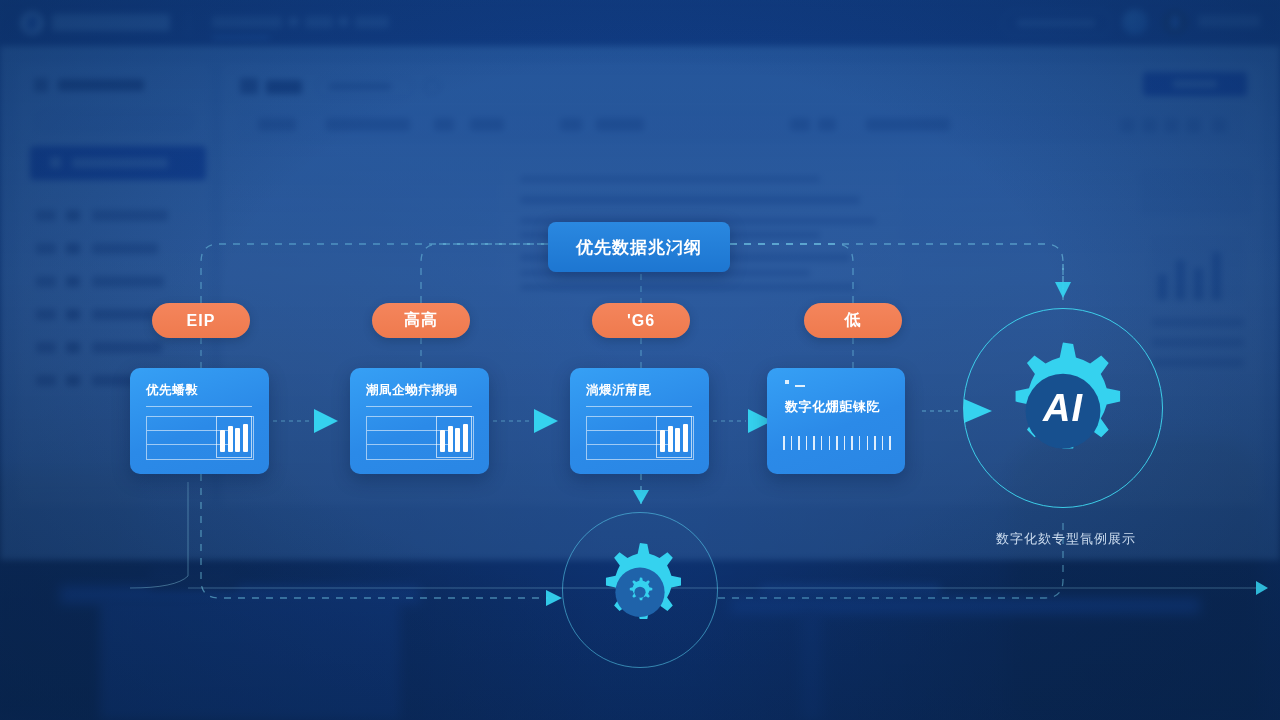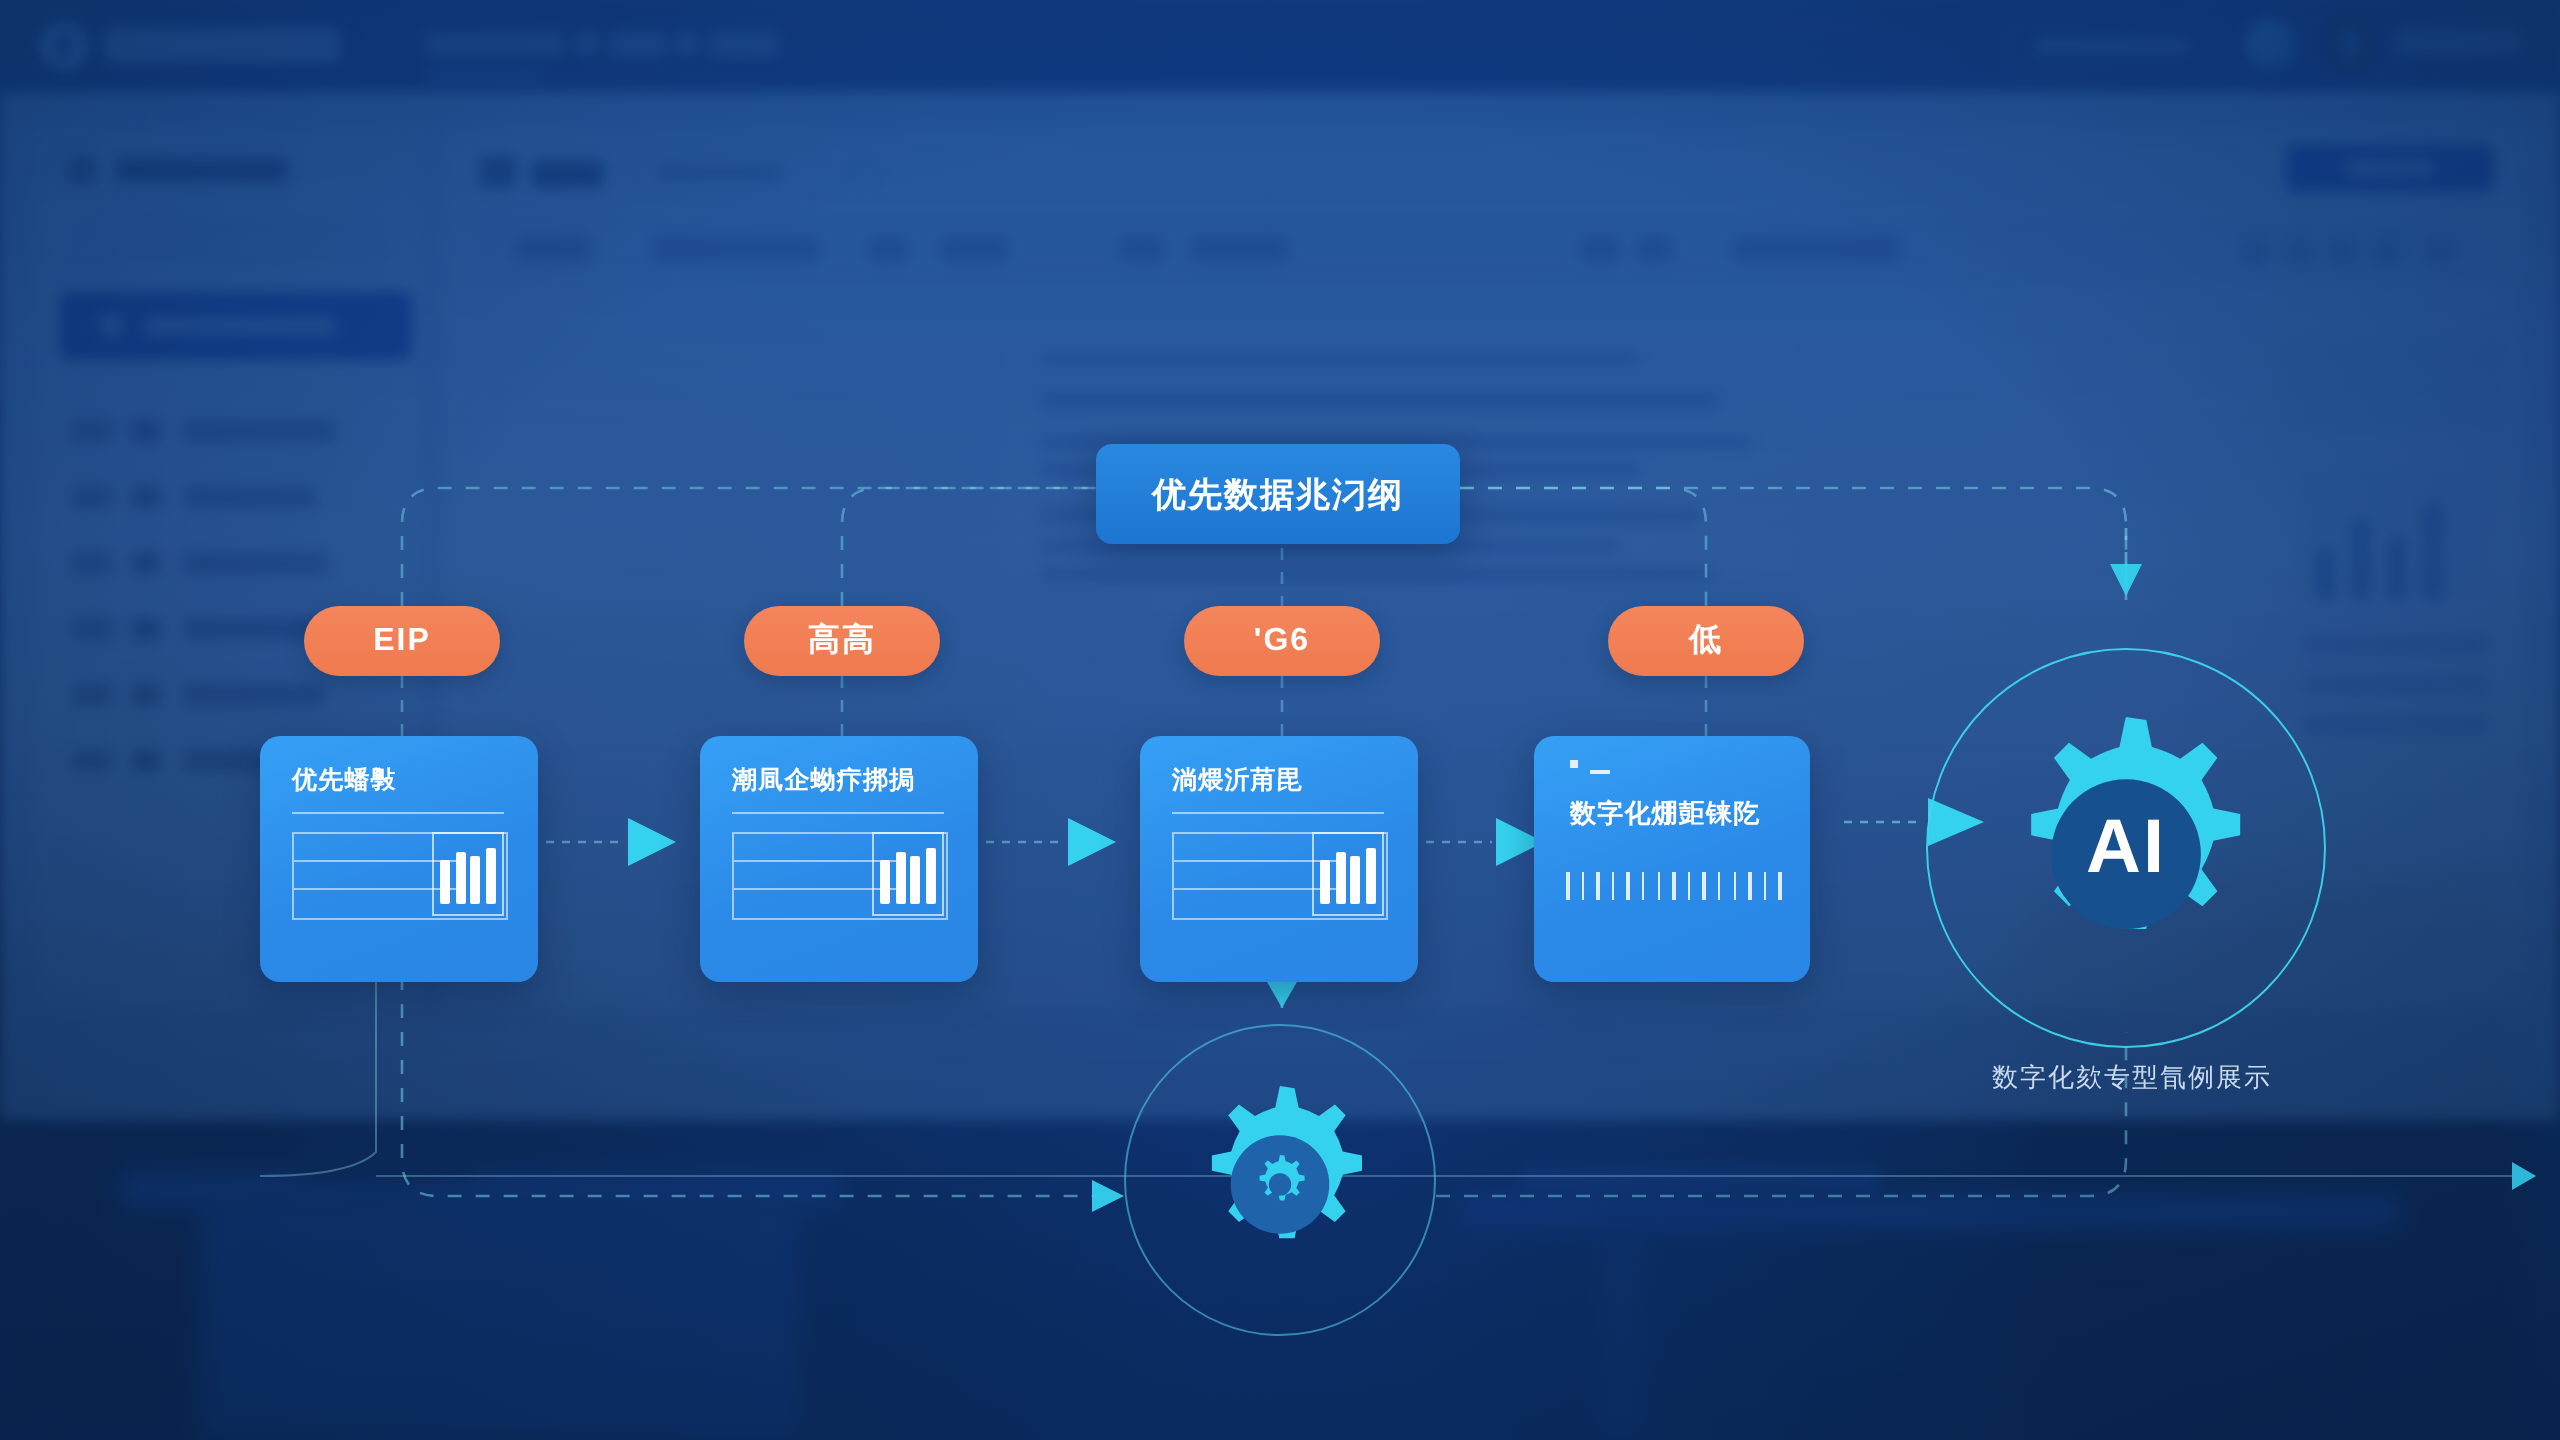--- a/index.html
+++ b/index.html
@@ -124,21 +124,21 @@
   .pill{
     position:absolute;top:303px;height:35px;
     background:linear-gradient(180deg,#f4855c 0%,#ef7a4e 100%);
     border-radius:18px;display:flex;align-items:center;justify-content:center;
     box-shadow:0 3px 10px rgba(10,35,70,.28);
   }
   .pill-t{font-size:16px;font-weight:bold;color:#fff;letter-spacing:1px;white-space:nowrap;}
 
   
   .card{
-    position:absolute;top:368px;width:139px;height:123px;
+    position:absolute;top:368px;width:139px;height:106px;
     background:linear-gradient(160deg,#36a0f5 0%,#2b8ae8 55%,#2a86e4 100%);
     border-radius:10px;
     box-shadow:0 6px 18px rgba(5,28,64,.32);
   }
   .card-t{
     position:absolute;left:16px;top:14px;
     font-size:12.5px;font-weight:bold;color:#ffffff;letter-spacing:.6px;white-space:nowrap;
     filter:blur(.25px);
   }
   .card-rule{position:absolute;left:16px;top:38px;width:106px;height:1px;background:rgba(255,255,255,.55);}
@@ -153,21 +153,21 @@
   
   .card4-t{position:absolute;left:18px;top:30px;font-size:13px;font-weight:bold;color:#fff;
     letter-spacing:.6px;white-space:nowrap;filter:blur(.25px);}
   .card4-dots{position:absolute;left:16px;top:68px;width:108px;height:14px;
     display:flex;justify-content:space-between;}
   .card4-dots b{display:block;width:1.5px;height:14px;background:rgba(255,255,255,.85);}
   .card4-mark{position:absolute;left:18px;top:12px;width:22px;height:8px;}
   .card4-mark s{position:absolute;background:rgba(255,255,255,.85);text-decoration:none;}
 
   
-  .ai-wrap{position:absolute;left:963px;top:324px;width:200px;height:200px;}
+  .ai-wrap{position:absolute;left:963px;top:308px;width:200px;height:200px;font-style:italic;}
   .ai-ring{position:absolute;inset:0;border:1.6px solid #3fd8f0;border-radius:50%;opacity:.92;}
   .ai-gear{position:absolute;left:22px;top:22px;width:156px;height:156px;}
   .ai-label{
     position:absolute;left:0;top:0;width:200px;height:200px;
     display:flex;align-items:center;justify-content:center;
     font-size:38px;font-weight:bold;color:#ffffff;letter-spacing:1px;
   }
   .ai-cap{
     position:absolute;left:996px;top:530px;
     font-size:13px;color:rgba(226,240,255,.88);letter-spacing:1px;white-space:nowrap;

